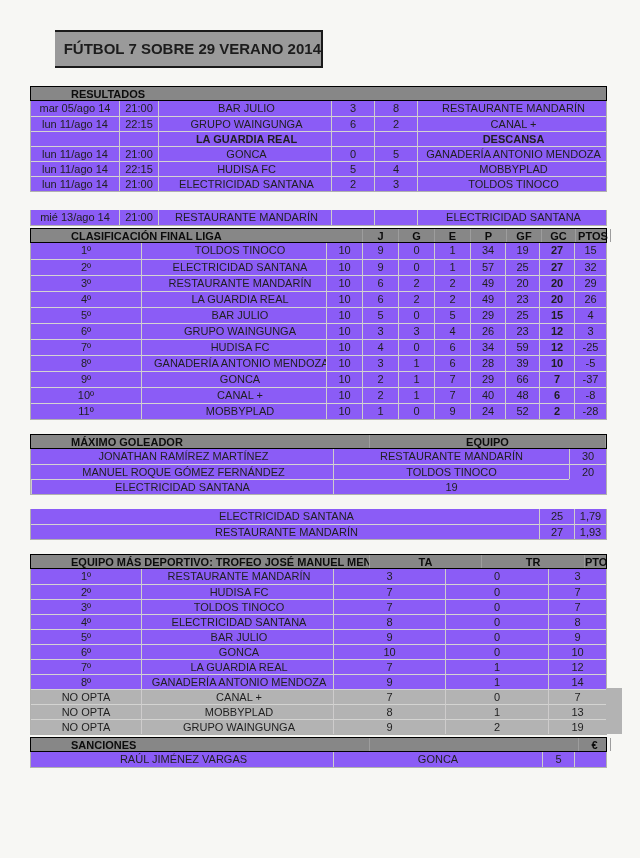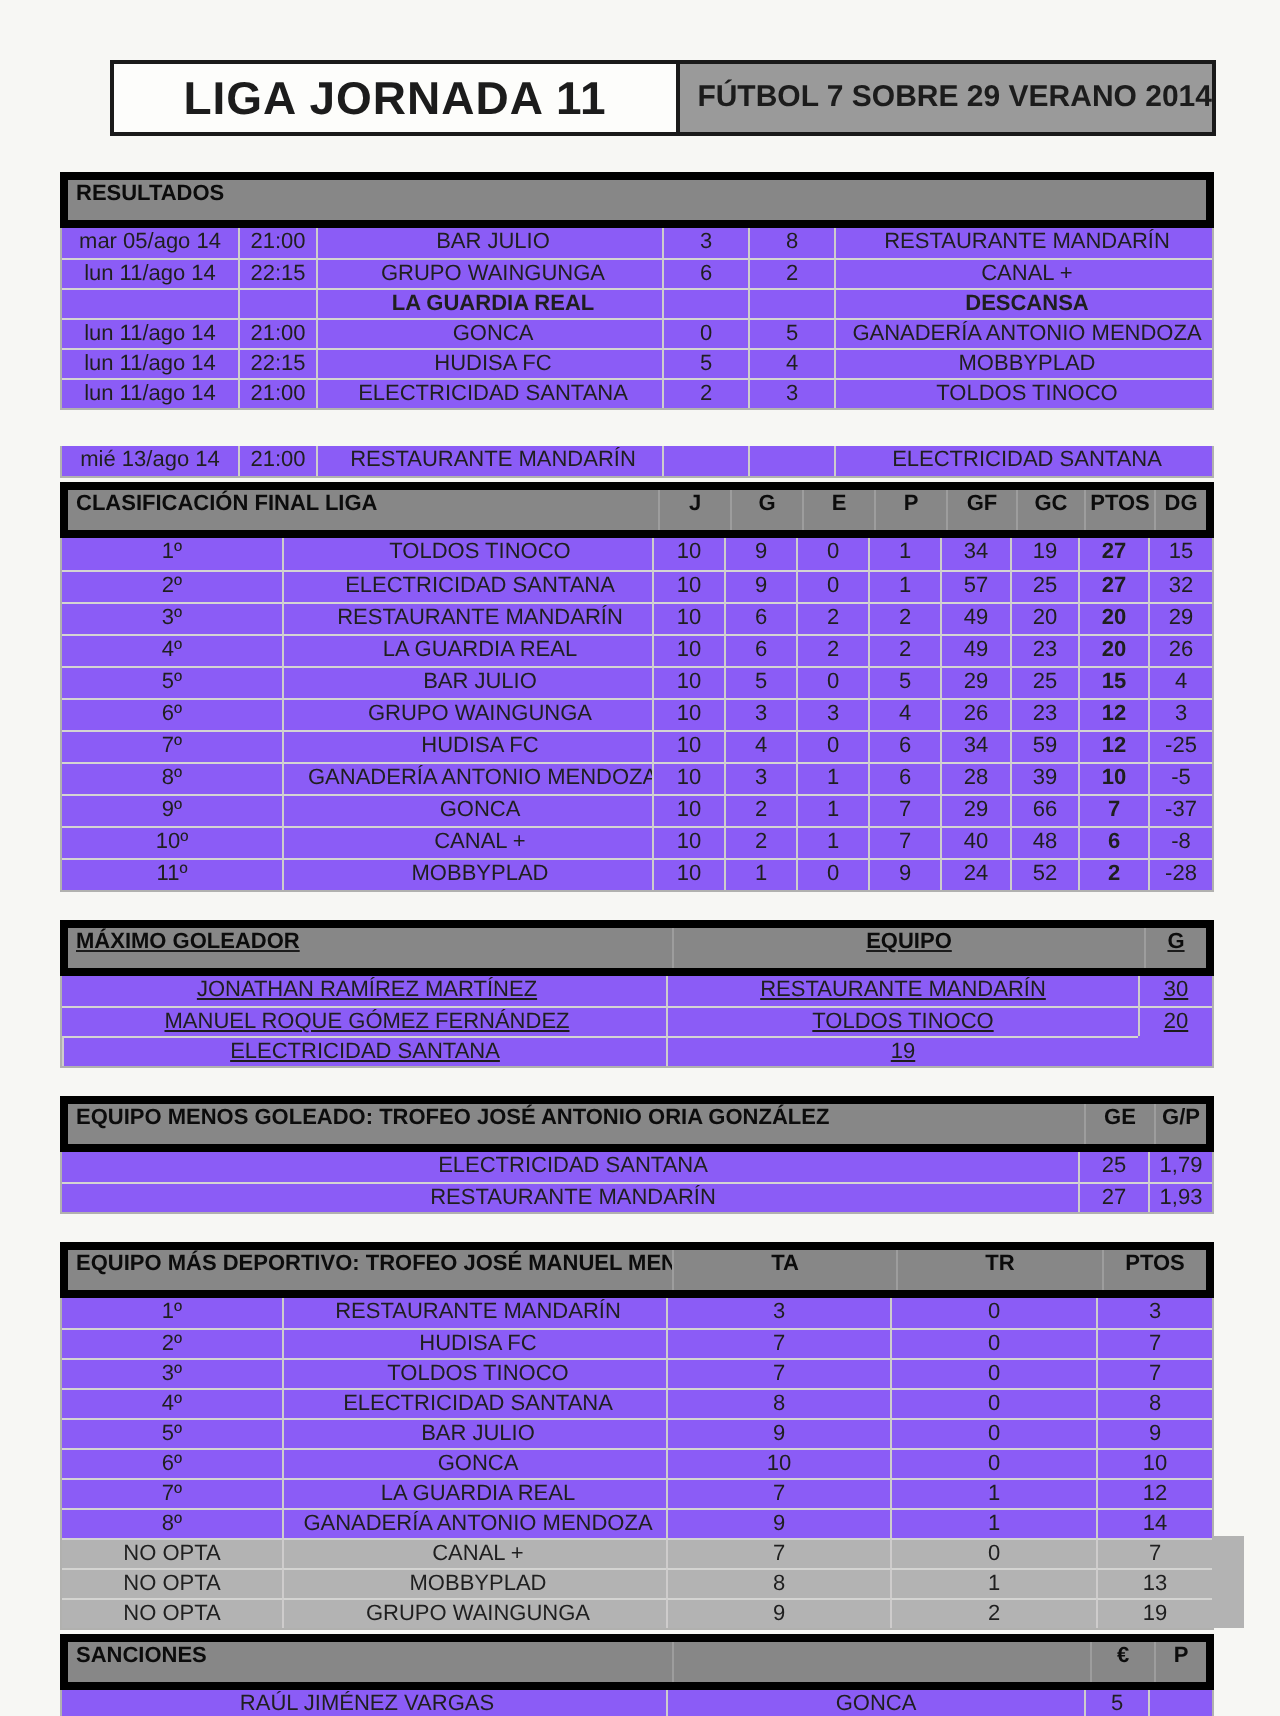--- a/index.html
+++ b/index.html
@@ -16,21 +16,21 @@
   .title-left {
     width:285px; background:#fdfdfb; border:2px solid #1a1a1a;
     font-size:23px; font-weight:bold; text-align:center; line-height:34px; letter-spacing:0.5px;
   }
   .title-right {
     width:268px; background:var(--title-box-bg,#9a9a9a); border:2px solid #1a1a1a; border-left:none;
     font-size:15px; font-weight:bold; text-align:right; line-height:34px; white-space:nowrap;
   }
 
   
-  .bar { background:var(--header-bar,#878787); border:4px solid #000000; display:grid; height:28px; }
+  .bar { background:var(--header-bar,#878787); border:1px solid #000000; display:grid; height:15px;padding-left:36px; }
   .bar .h {
     font-size:11px; font-weight:bold; line-height:15px; color:#0c0c0c;
     padding-left:4px; white-space:nowrap; overflow:hidden;
   }
   .bar .h.cc { text-align:center; padding-left:0; }
   .bar .h.dv { border-left:1px solid #9d9d9d; }
 
   
   .tbl { border:1px solid #b1b1af; border-top:none; background:#8b5cf6; }
   .row { display:grid; height:15px; }
@@ -41,21 +41,21 @@
   }
   .cc { text-align:center; }
   .lc { text-align:center; padding-left:3px; }
   .bl { border-left:1px solid #cecccc; }
   .bold { font-weight:bold; }
   .boldrow .c { font-weight:bold; }
 
   
   .g-res   { grid-template-columns:88px 39px 173px 43px 43px auto; }
   .g-cls   { grid-template-columns:110px 185px 36px 36px 36px 36px 35px 34px 35px auto; }
-  .g-gol   { grid-template-columns:302px 236px auto;text-decoration:underline; }
+  .g-gol   { grid-template-columns:302px 236px auto; }
   .g-menos { grid-template-columns:508px 35px auto; }
   .g-dep   { grid-template-columns:110px 192px 112px 103px auto; }
   .g-san   { grid-template-columns:302px 209px 32px auto; }
 
   .g-cls.row { height:16px; }
   .g-cls .c { line-height:15px; }
   .cls-team { padding-left:12px; }
 
   .span2 { grid-column:span 2; }
 
@@ -69,21 +69,20 @@
   .mt18 { margin-top:18px; }
   .mt19 { margin-top:2px; }
   .mt14 { margin-top:14px; }
 </style>
 </head>
 <body>
 
 <div class="sheet">
 
   <div class="titlebar">
-    <div class="title-left">LIGA JORNADA 11</div>
     <div class="title-right">FÚTBOL 7 SOBRE 29 VERANO 2014</div>
   </div>
 
   <div class="content">
 
     <div class="mt18">
       <div class="bar" style="grid-template-columns:auto;">
         <div class="h">RESULTADOS</div>
       </div>
       <div class="tbl">
@@ -338,25 +337,20 @@
           </div>
 
           <div class="row g-gol">
             <div class="c cc bl">ELECTRICIDAD SANTANA</div>
             <div class="c cc bl">19</div>
           </div>
         </div>
     </div>
 
     <div class="mt14">
-      <div class="bar g-menos">
-        <div class="h">EQUIPO MENOS GOLEADO: TROFEO JOSÉ ANTONIO ORIA GONZÁLEZ</div>
-        <div class="h cc dv">GE</div>
-        <div class="h cc dv">G/P</div>
-      </div>
       <div class="tbl">
 
           <div class="row g-menos">
             <div class="c lc">ELECTRICIDAD SANTANA</div>
             <div class="c cc bl">25</div>
             <div class="c cc bl">1,79</div>
           </div>
 
           <div class="row g-menos">
             <div class="c lc">RESTAURANTE MANDARÍN</div>

